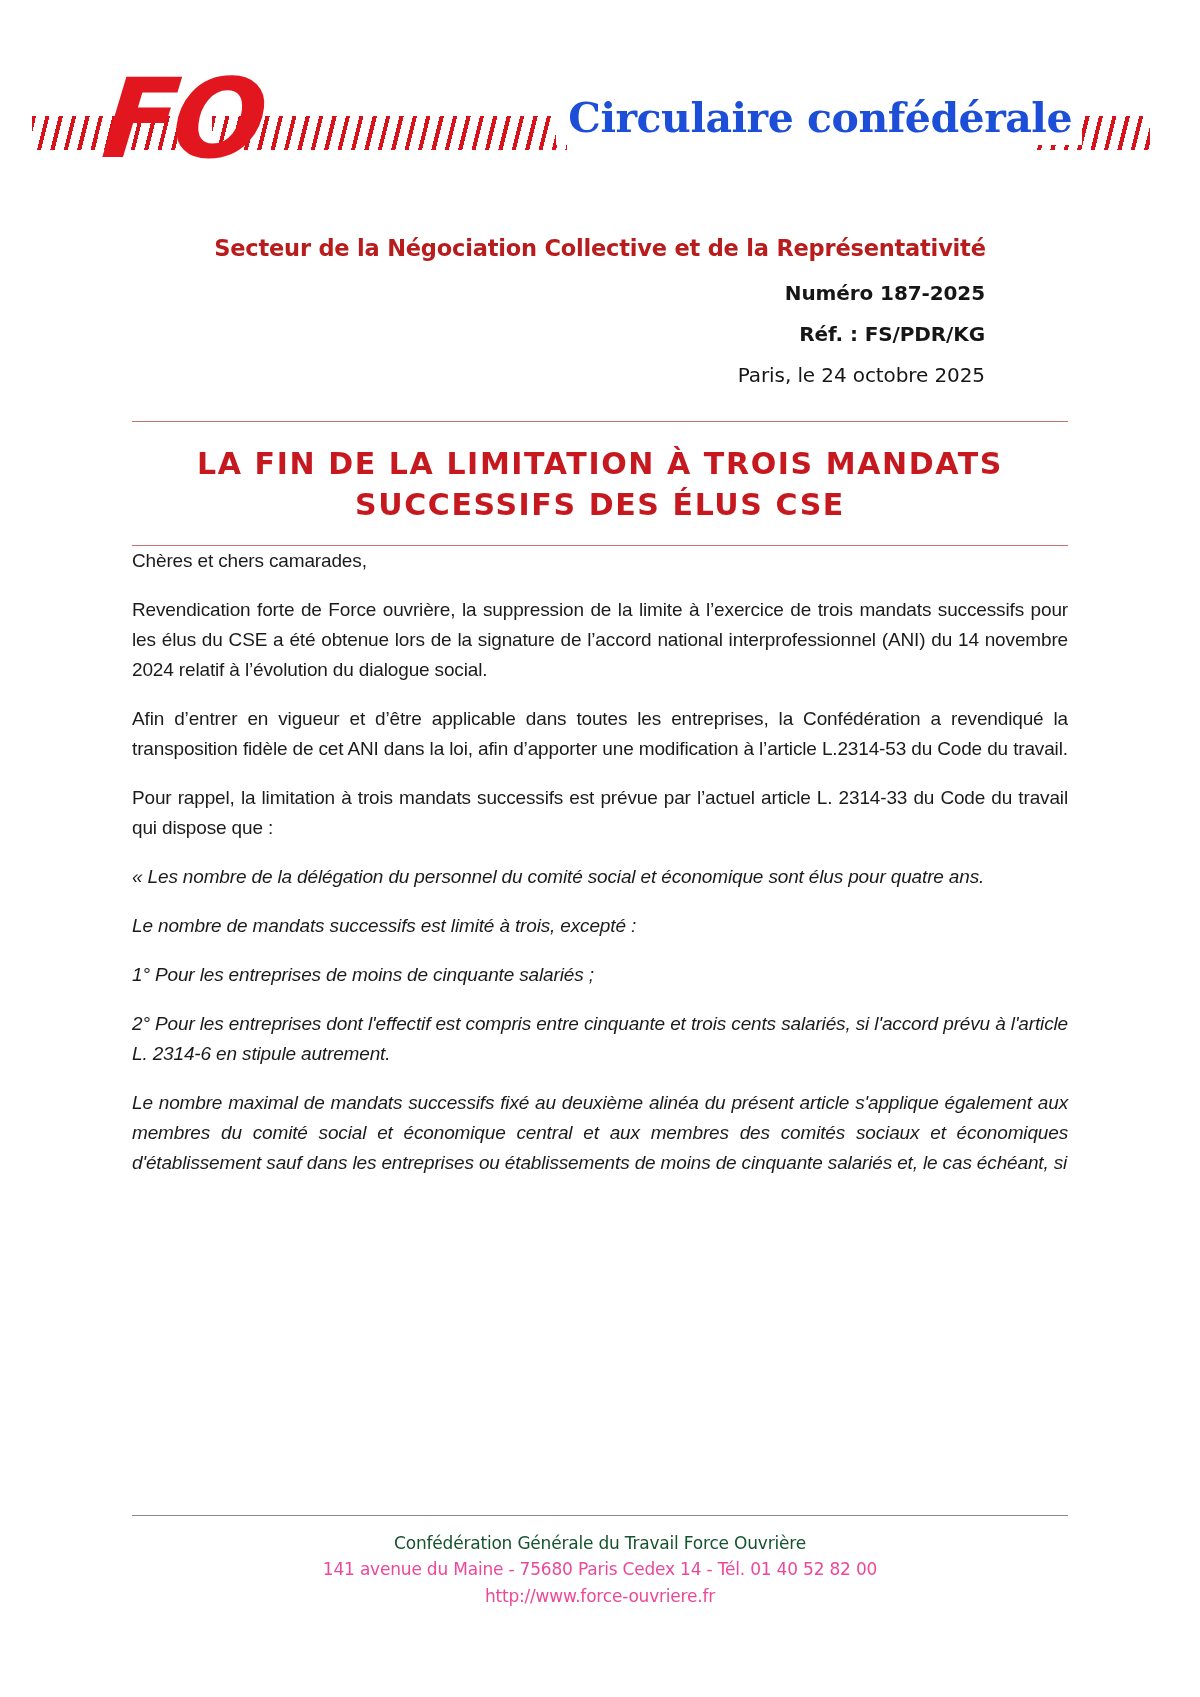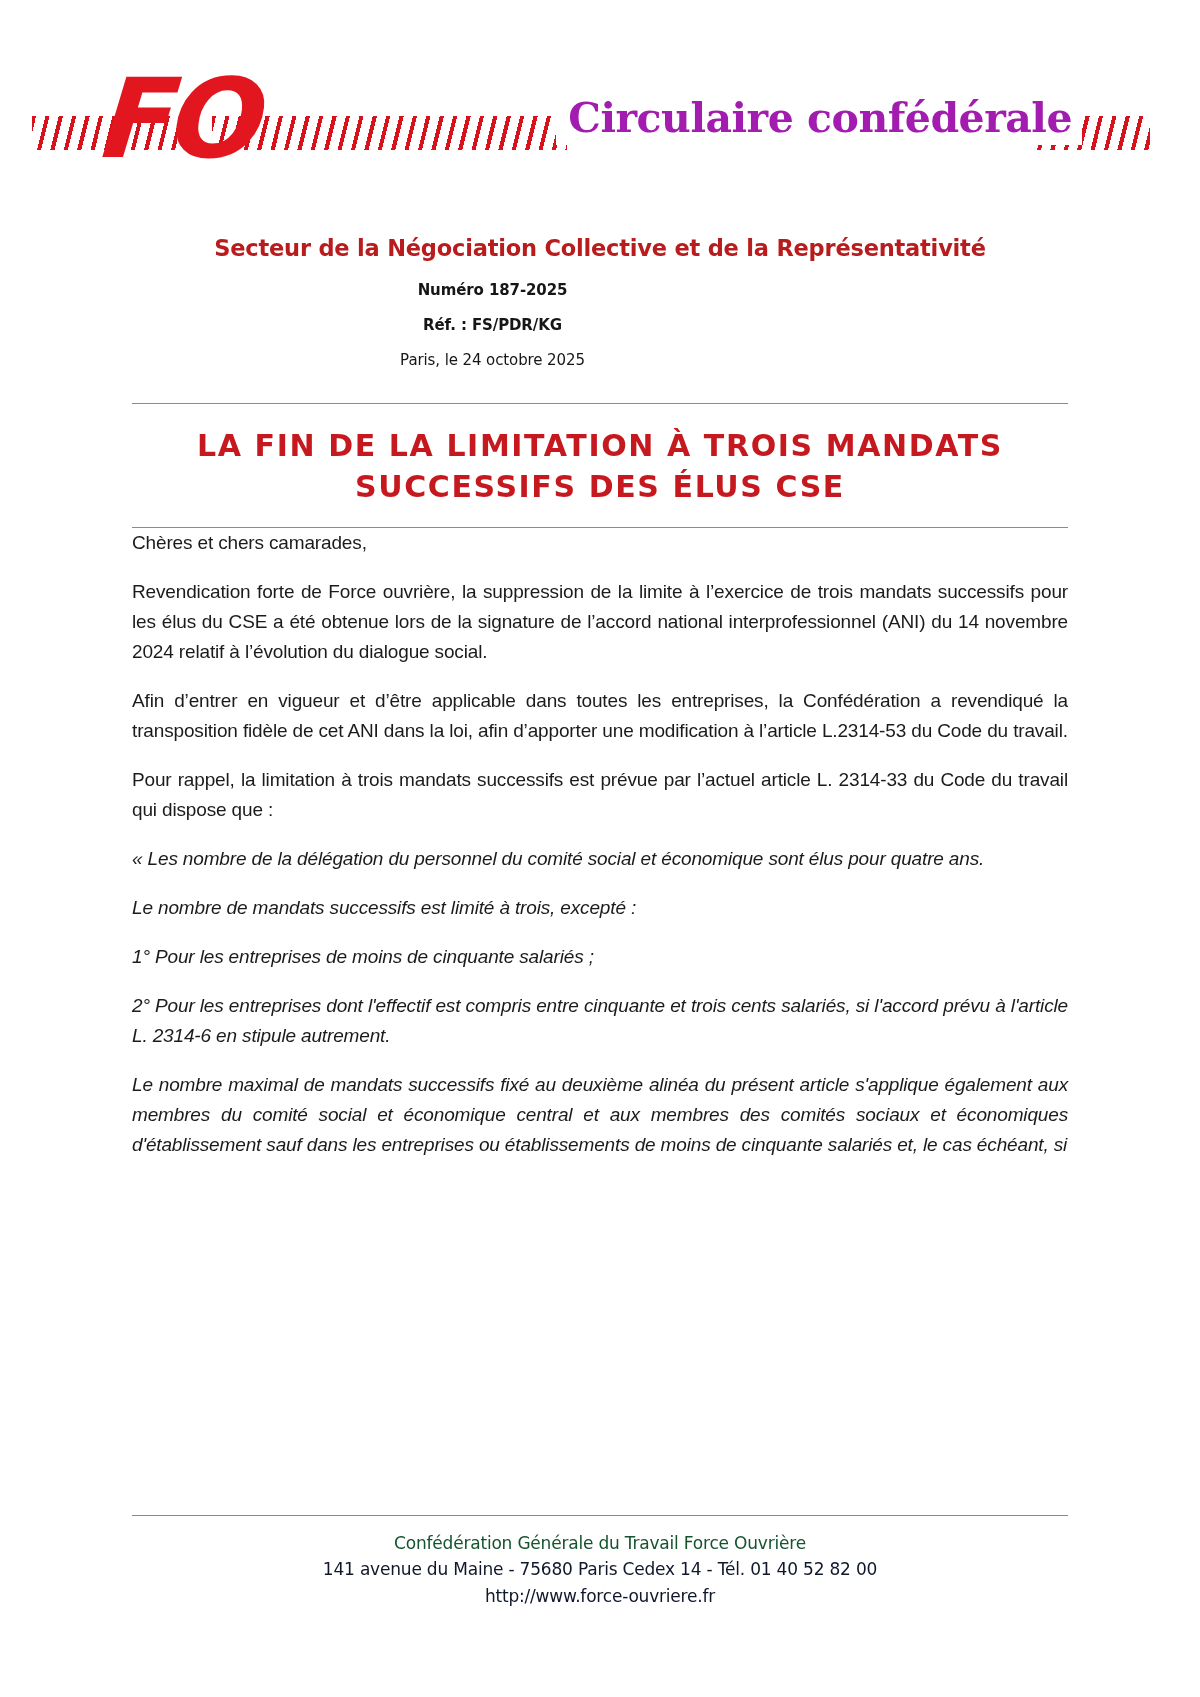--- a/index.html
+++ b/index.html
@@ -64,21 +64,21 @@
   }
 
   .masthead-title {
     position: absolute;
     right: 118px;
     top: 16px;
     font-family: "DejaVu Serif", serif;
     font-weight: 700;
     font-size: 41px;
     line-height: 1;
-    color: #a21caf;
+    color: #1d4ed8;
     letter-spacing: -0.5px;
     z-index: 3;
     background: #ffffff;
     padding: 4px 10px 6px 12px;
   }
 
   
   .sector {
     text-align: center;
     margin-top: 22px;
@@ -88,25 +88,24 @@
     color: #b91c1c;
     letter-spacing: -0.2px;
   }
   .meta-block {
     margin-top: 20px;
     padding-right: 215px;
     text-align: right;
   }
   .meta-line {
     font-family: "DejaVu Sans", sans-serif;
-    font-size: 15px;
+    font-size: 20px;
     color: #161616;
     margin-bottom: 17px;
     letter-spacing: -0.1px;
-    text-align: center;
   }
   .meta-line.bold { font-weight: 700; }
   .meta-line.light { font-weight: 400; }
 
   
   .title-wrap {
     margin: 34px 132px 0 132px;
   }
   .rule {
     border: 0;
@@ -153,21 +152,21 @@
   .footer .rule-foot {
     border: 0;
     border-top: 1px solid #8a8a8a;
     margin: 0 0 14px 0;
   }
   .footer-line {
     text-align: center;
     font-family: "DejaVu Sans", sans-serif;
     font-size: 17px;
     line-height: 1.55;
-    color: #0f172a;
+    color: #ec4899;
     letter-spacing: -0.2px;
   }
   .footer-line.brand {
     color: #14532d;
     font-weight: 400;
   }
 </style>
 </head>
 <body>
 

